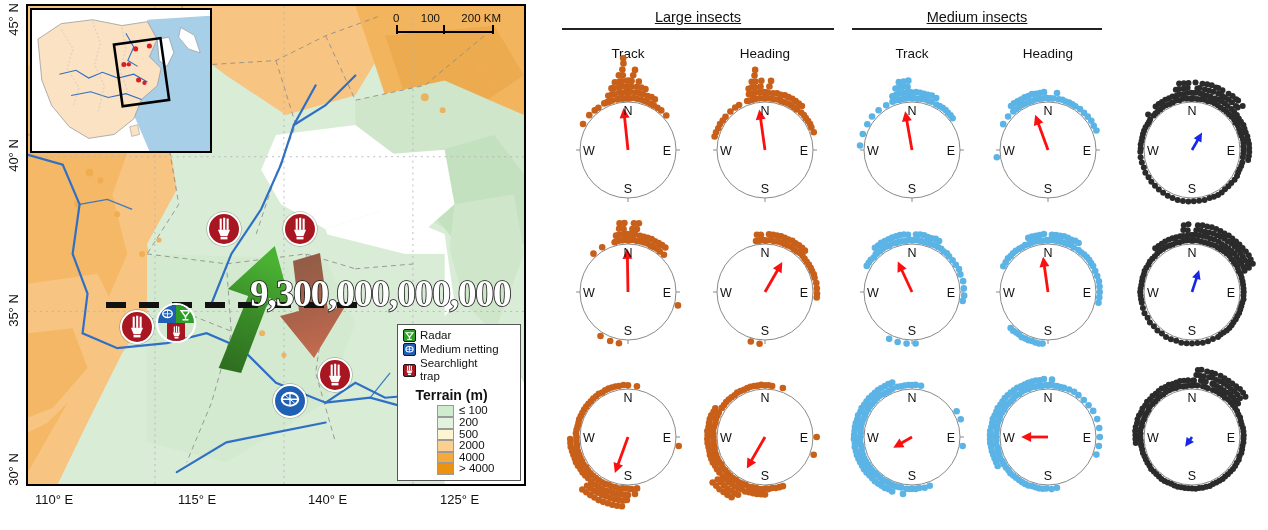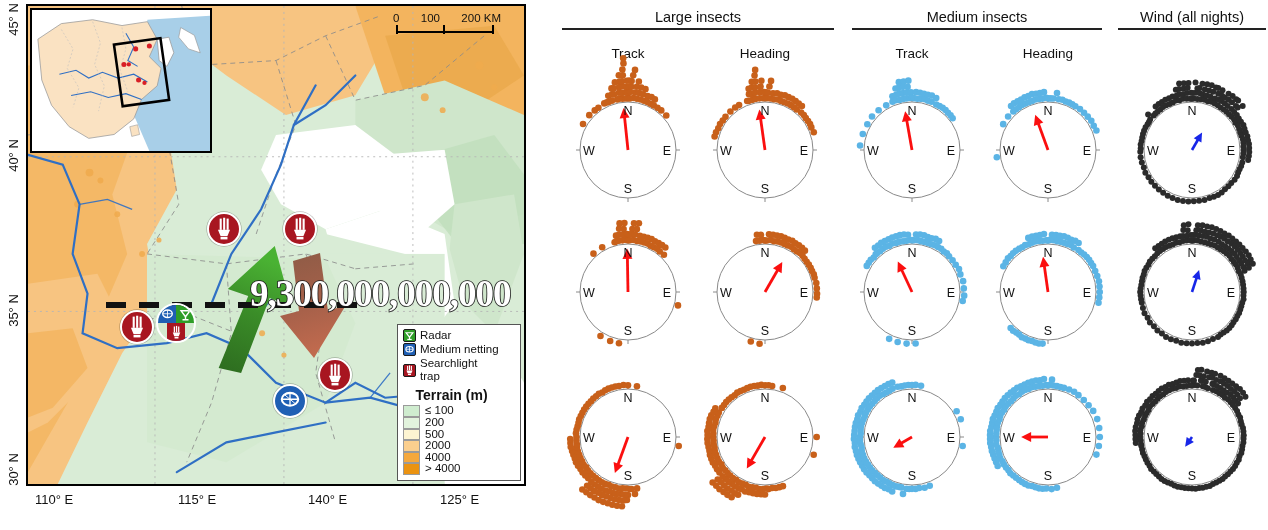--- a/index.html
+++ b/index.html
@@ -51,21 +51,21 @@
   
   #legend {
     position:absolute; right:3px; bottom:3px; width:124px;
     background:#fff; border:1px solid #555; padding:4px 20px 5px 5px;
     font-size:11.5px; color:#111;
   }
   .leg-row { display:flex; align-items:center; gap:4px; margin-bottom:1px; line-height:13px; }
   .leg-sym { width:13px; height:13px; flex:0 0 13px; border:1px solid #1a1a1a; border-radius:2px;
              display:flex; align-items:center; justify-content:center; }
   .leg-title { font-weight:bold; margin:4px 0 2px 0; font-size:14px;text-align:center; }
-  .terr-row { display:flex; align-items:center; gap:5px; line-height:11.6px; }
+  .terr-row { display:flex; align-items:center; gap:5px; line-height:11.6px;margin-left:34px; }
   .terr-sw { width:17px; height:11.6px; flex:0 0 17px; border:0.6px solid #9a9a9a; }
   .terr-lab { font-size:11.5px; }
 
   
   .site {
     position:absolute; width:34px; height:34px; border-radius:50%;
     border:2.2px solid #ffffff; box-shadow:0 0 0 0.7px rgba(0,0,0,.25);
     display:flex; align-items:center; justify-content:center; overflow:hidden;
   }
   .site.searchlight { background:#a81621; }
@@ -88,21 +88,21 @@
     text-shadow:0 0 1px #222;
     text-align:right;
   }
 
   
   #plots-panel { position:absolute; left:540px; top:0; width:728px; height:530px; }
 
   .grp-head {
     position:absolute; text-align:center; font-size:14.5px; color:#111;
   }
-  .grp-head .t { display:block; padding-bottom:3px; }
+  .grp-head .t { display:block; padding-bottom:3px;text-decoration:underline; }
   .grp-head .rule { display:block; height:1.6px; background:#222; width:100%; }
 
   .col-head {
     position:absolute; text-align:center; font-size:13.5px; color:#111; white-space:nowrap;
   }
 
   .row-label {
     position:absolute; font-size:14.5px; color:#111; white-space:nowrap;
     transform:rotate(90deg); transform-origin:left top;
   }
@@ -445,24 +445,20 @@
   </div>
 
   <div id="plots-panel">
 
     <div class="grp-head" style="left:22px; top:9px; width:272px;">
       <span class="t">Large insects</span>
       <span class="rule"></span>
     </div>
     <div class="grp-head" style="left:312px; top:9px; width:250px;">
       <span class="t">Medium insects</span>
-      <span class="rule"></span>
-    </div>
-    <div class="grp-head" style="left:578px; top:9px; width:148px;">
-      <span class="t">Wind (all nights)</span>
       <span class="rule"></span>
     </div>
 
     <div class="col-head" style="left:38px;  top:46px; width:100px;">Track</div>
     <div class="col-head" style="left:175px; top:46px; width:100px;">Heading</div>
     <div class="col-head" style="left:322px; top:46px; width:100px;">Track</div>
     <div class="col-head" style="left:458px; top:46px; width:100px;">Heading</div>
 
     <div class="row-label" style="left:696px; top:130px;">Spring</div>
     <div class="row-label" style="left:696px; top:262px;">Summer</div>

